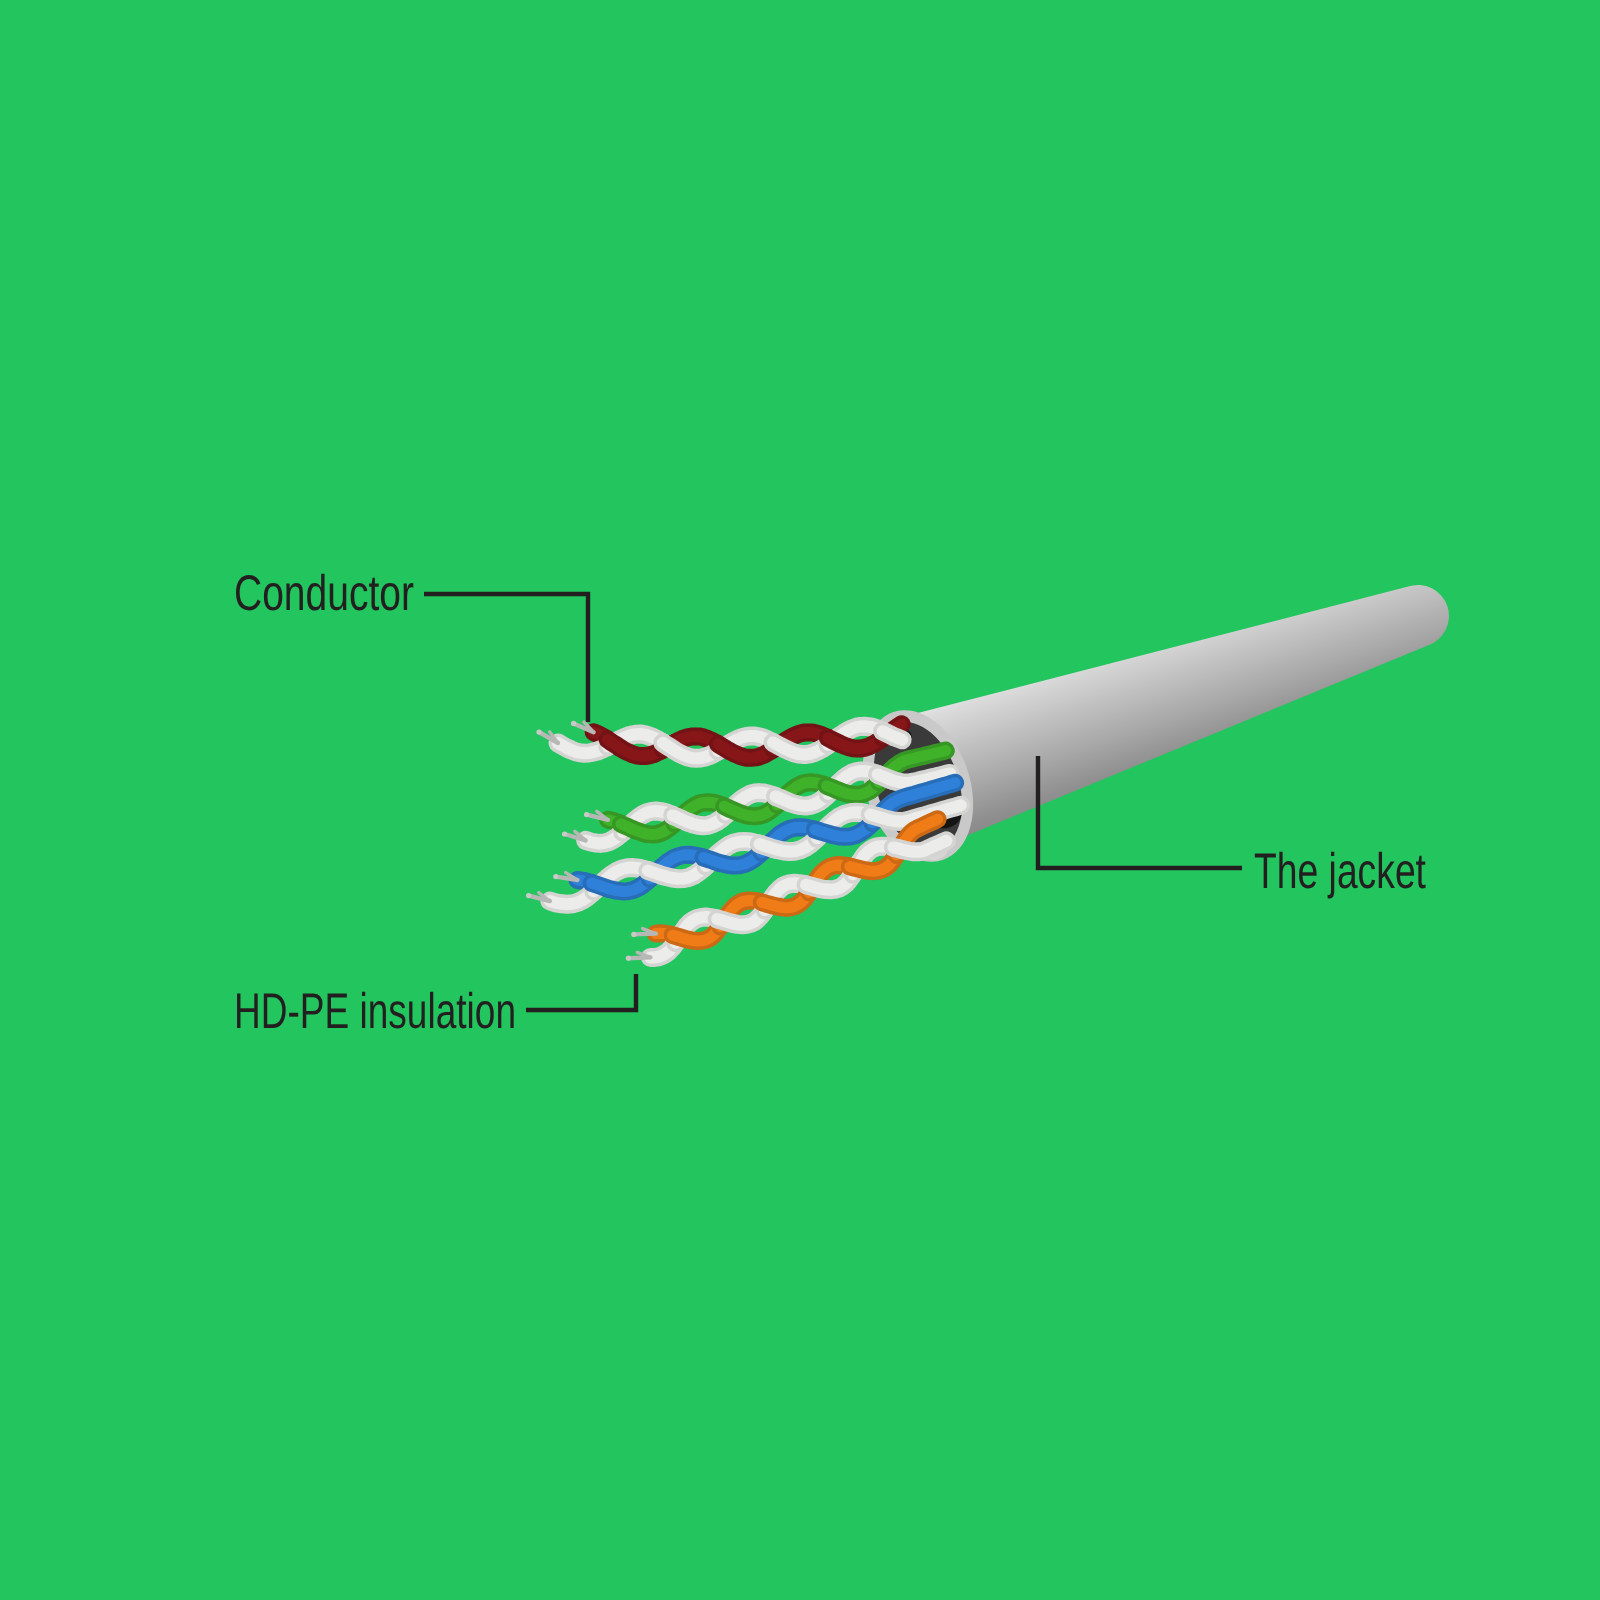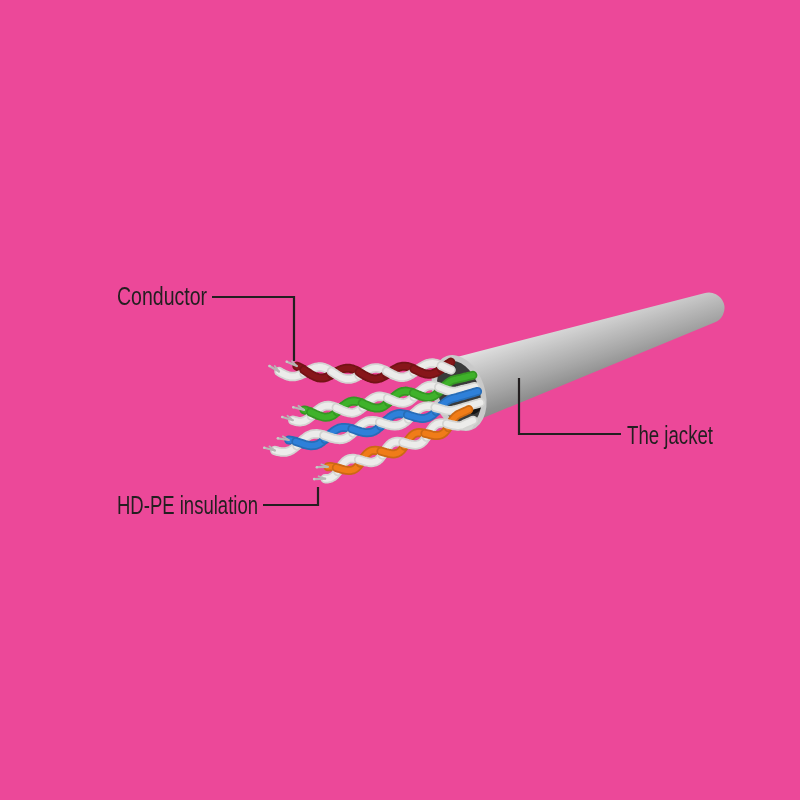--- a/index.html
+++ b/index.html
@@ -1,16 +1,16 @@
 <!DOCTYPE html>
 <html><head>
 <meta charset="utf-8">
 <style>
   html,body{margin:0;padding:0;background:#ffffff;}
-  #stage{position:relative;width:800px;height:800px;background:#ec4899;overflow:hidden;}
+  #stage{position:relative;width:800px;height:800px;background:#22c55e;overflow:hidden;}
   svg text{font-family:"Liberation Sans",sans-serif;font-size:25px;fill:#231f20;}
 </style>
 </head>
 <body>
 
 <div id="stage">
 <svg id="svg" width="800" height="800" viewBox="0 0 800 800">
   <defs>
     <linearGradient id="jg" gradientUnits="userSpaceOnUse" x1="446.2" y1="359.7" x2="467.8" y2="424.3">
       <stop offset="0" stop-color="#e2e2e2"></stop>

